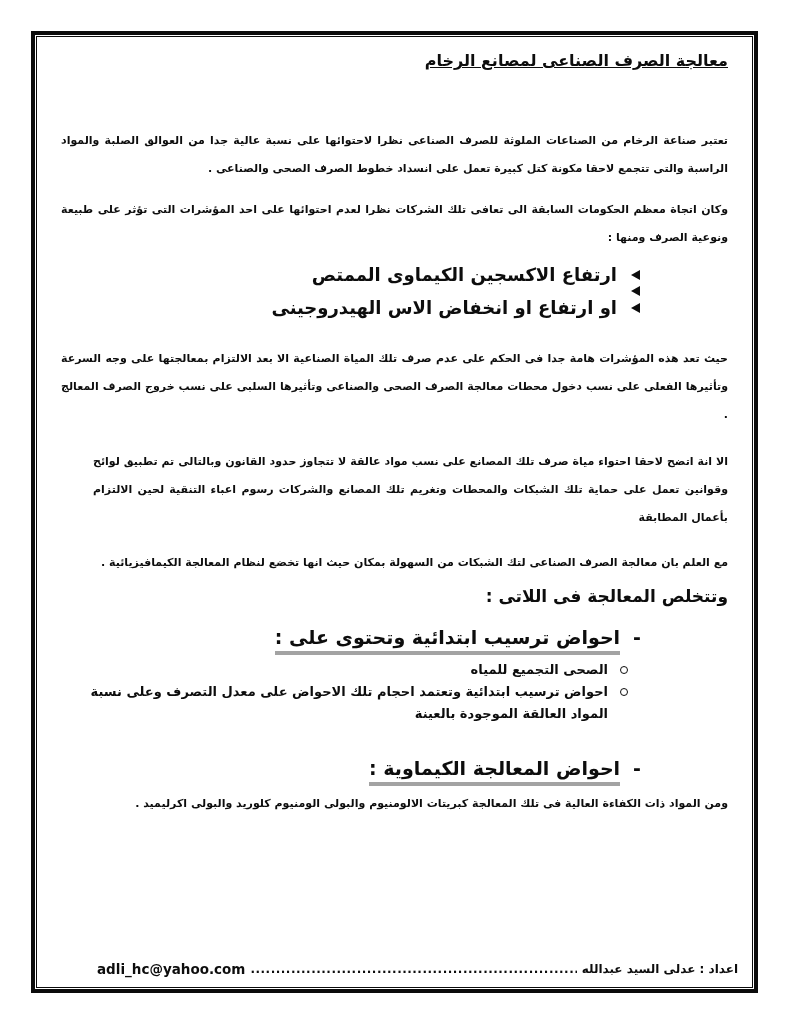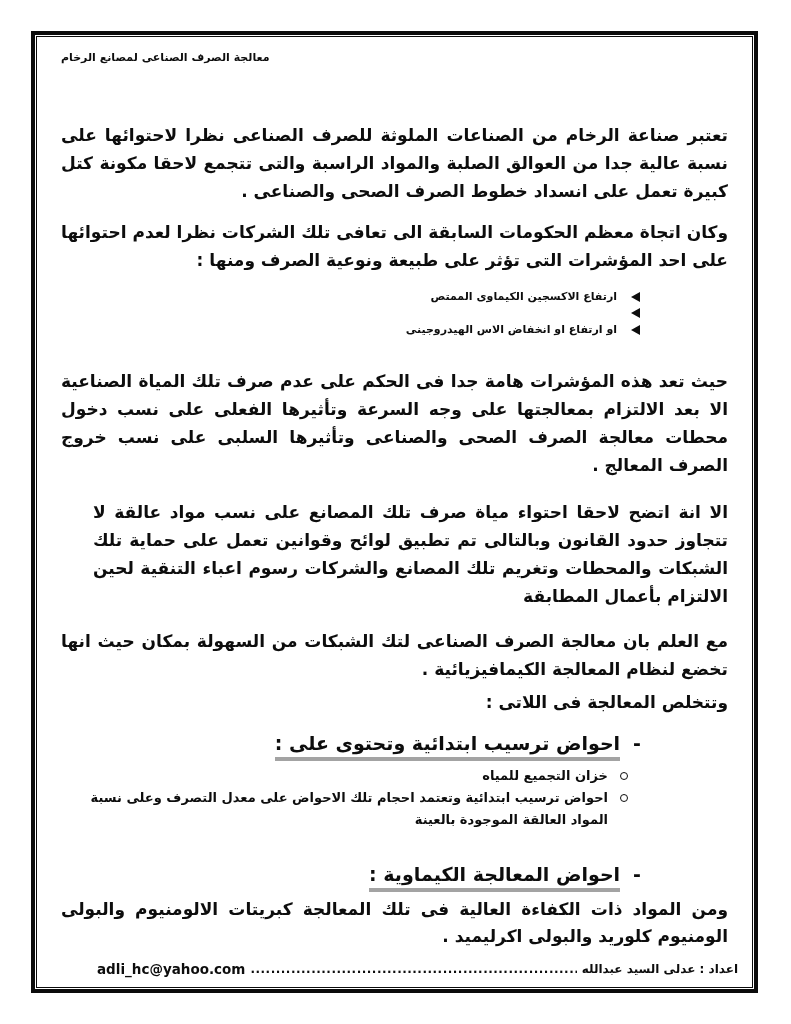--- a/index.html
+++ b/index.html
@@ -12,33 +12,33 @@
     border:4px solid #0b0b0b;
   }
   .frame-inner{
     position:absolute;inset:1px;border:1px solid #0b0b0b;
   }
   .content{
     position:absolute;inset:0;padding:12px 24px 0 24px;
     direction:rtl;color:#0d0d0d;font-weight:bold;
   }
   .doc-title{
-    margin:2px 0 0 0;text-align:left;font-size:11px;font-weight:bold;
+    margin:2px 0 0 0;text-align:right;font-size:16px;font-weight:bold;text-decoration:underline;
   }
   .par{
-    margin:0;font-size:17px;line-height:28px;text-align:justify;
+    margin:0;font-size:11px;line-height:28px;text-align:justify;
   }
   .p1{margin-top:57px;}
   .p2{margin-top:13px;}
   .p3{margin-top:26px;}
   .p4{margin-top:19px;margin-left:32px;}
   .p5{margin-top:17px;}
   .arrow-list{margin-top:11px;padding-right:88px;}
   .arrow-item{
-    display:flex;align-items:center;font-size:11px;line-height:23px;
+    display:flex;align-items:center;font-size:18px;line-height:23px;
   }
   .arrow-marker{
     width:0;height:0;border-style:solid;border-width:5px 9px 5px 0;
     border-color:transparent #0d0d0d transparent transparent;
     margin-left:14px;flex:none;
   }
   .intro-line{margin-top:5px;font-size:17px;line-height:28px;}
   .section-heading{
     display:flex;align-items:baseline;font-size:19px;line-height:26px;
   }
@@ -104,21 +104,21 @@
       <p class="par intro-line">وتتخلص المعالجة فى اللاتى :</p>
 
       <div class="section-heading sh1">
         <span class="dash-marker">-</span>
         <span class="underlined">احواض ترسيب ابتدائية وتحتوى على :</span>
       </div>
 
       <div class="circle-list">
         <div class="circle-item">
           <span class="circle-marker"></span>
-          <span>خزان التجميع للمياه</span>
+          <span>الصحى التجميع للمياه</span>
         </div>
         <div class="circle-item">
           <span class="circle-marker"></span>
           <span>احواض ترسيب ابتدائية وتعتمد احجام تلك الاحواض على معدل التصرف وعلى نسبة المواد العالقة الموجودة بالعينة</span>
         </div>
       </div>
 
       <div class="section-heading sh2">
         <span class="dash-marker">-</span>
         <span class="underlined">احواض المعالجة الكيماوية :</span>

